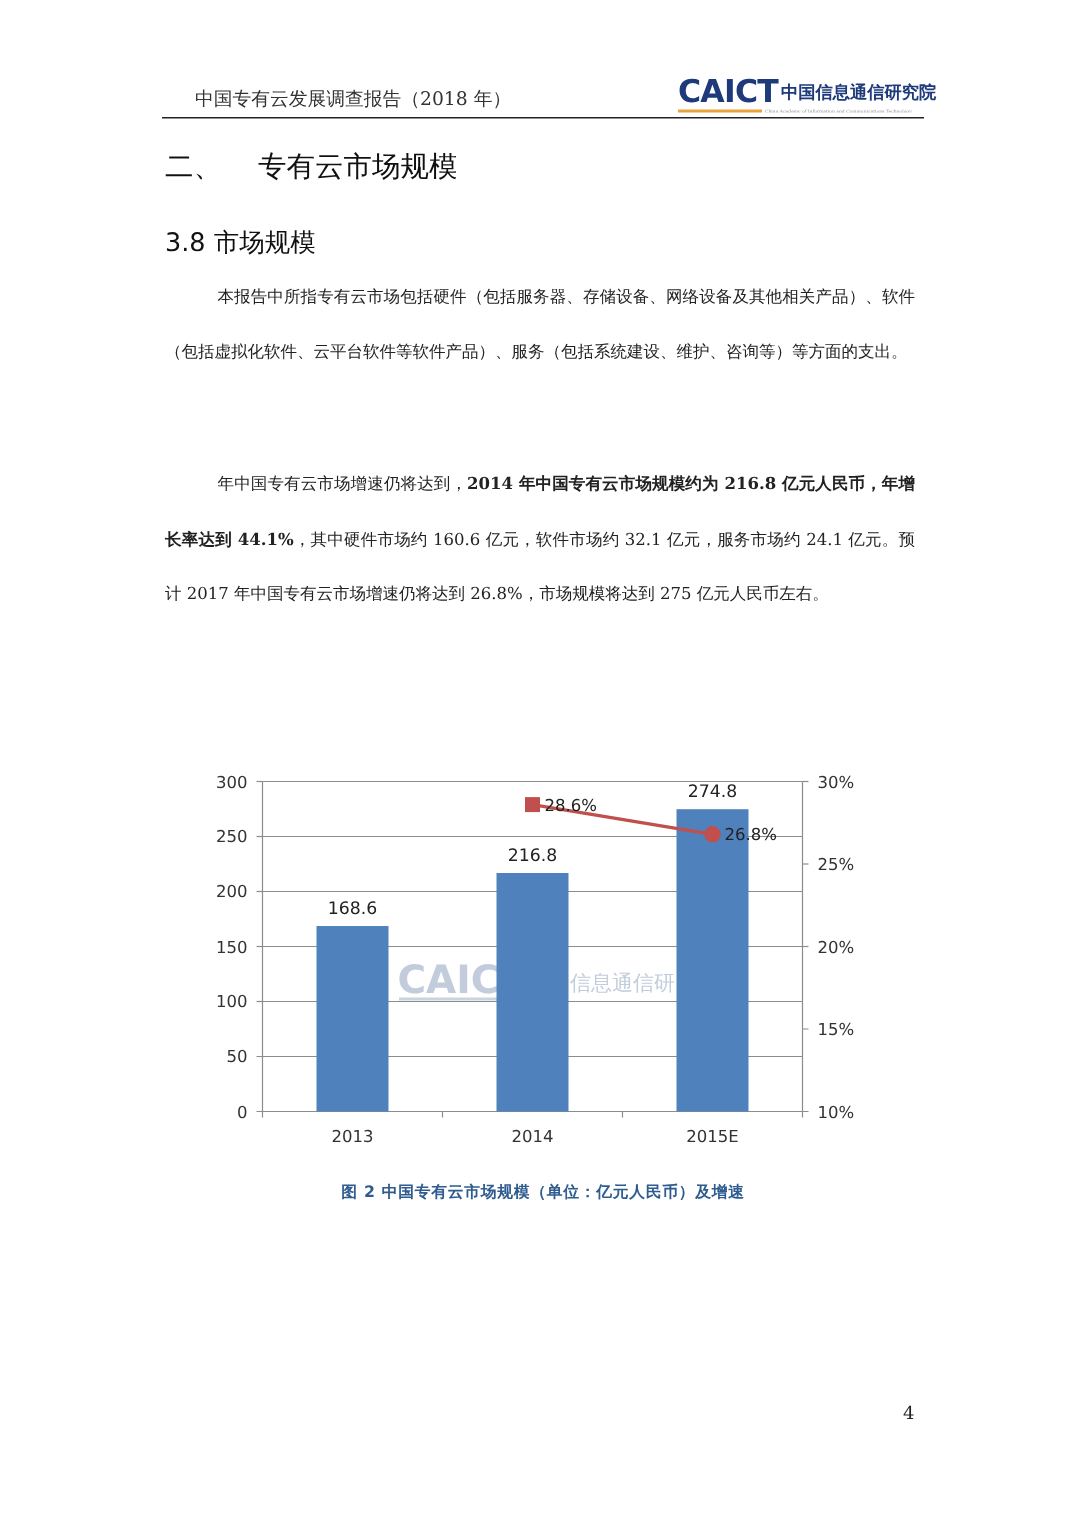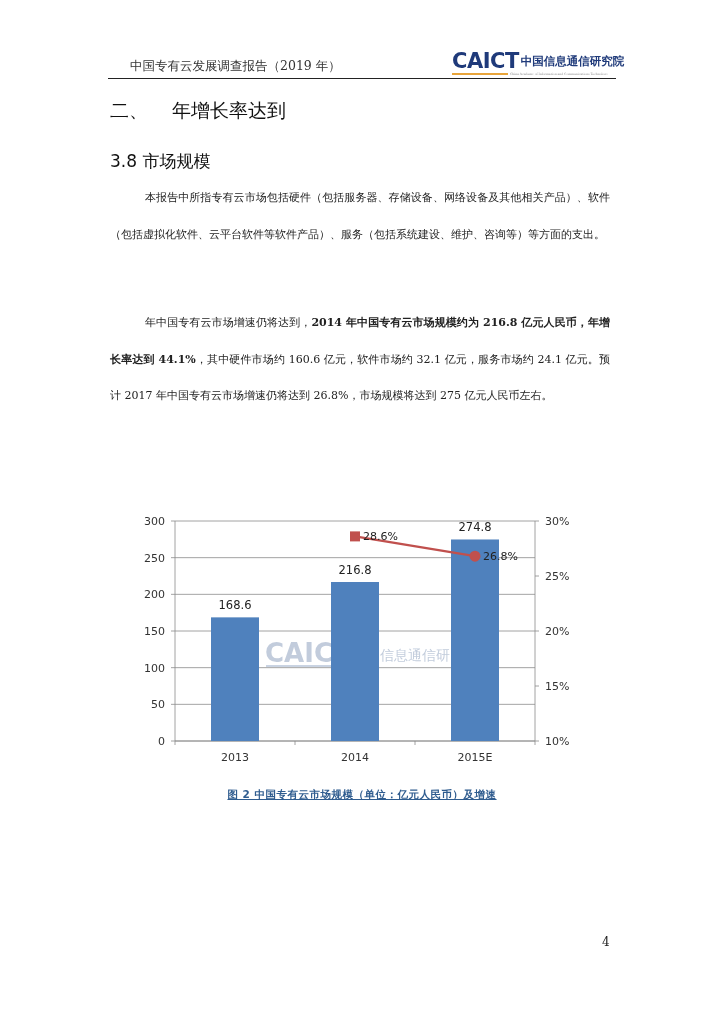--- a/index.html
+++ b/index.html
@@ -54,40 +54,40 @@
   }
   .p1 { top: 180px; }
   .p2 { top: 305px; }
   .para b { font-weight: bold; }
 
   .chart { position: absolute; left: 130px; top: 505px; width: 470px; height: 270px; }
   .chart svg { position: absolute; left: 0; top: 0; }
   .caption {
     position: absolute; left: 0; width: 724px; top: 788px; text-align: center;
     font-family: "DejaVu Sans", "Liberation Sans", sans-serif;
-    font-size: 10.5px; font-weight: bold; color: #2f5c8f; letter-spacing: 0.5px; text-decoration: underline;
+    font-size: 10.5px; font-weight: bold; color: #2f5c8f; letter-spacing: 0.5px;
   }
   .page-num {
     position: absolute; left: 602px; top: 935px; font-size: 12px; color: #222;
   }
 </style>
 </head>
 <body>
 
-<div class="header-title">中国专有云发展调查报告（2019 年）</div>
+<div class="header-title">中国专有云发展调查报告（2018 年）</div>
 <div class="header-logo">
   <span class="logo-mark">CAICT</span>
   <span class="logo-text">中国信息通信研究院</span>
 </div>
 <div class="logo-underline"></div>
 <div class="logo-sub">China Academy of Information and Communications Technology</div>
 <div class="header-rule"></div>
 
 <div class="h1">
-  <span class="num">二、</span><span>年增长率达到</span>
+  <span class="num">二、</span><span>专有云市场规模</span>
 </div>
 <div class="h2">3.8 市场规模</div>
 
 <div class="para p1">本报告中所指专有云市场包括硬件（包括服务器、存储设备、网络设备及其他相关产品）、软件（包括虚拟化软件、云平台软件等软件产品）、服务（包括系统建设、维护、咨询等）等方面的支出。</div>
 <div class="para p2"><span>年中国专有云市场增速仍将达到，</span><b>2014 年中国专有云市场规模约为 216.8 亿元人民币，年增长率达到 44.1%</b><span>，其中硬件市场约 160.6 亿元，软件市场约 32.1 亿元，服务市场约 24.1 亿元。预计 2017 年中国专有云市场增速仍将达到 26.8%，市场规模将达到 275 亿元人民币左右。</span></div>
 
 <div class="chart">
   <svg id="chart-svg" width="470" height="270">
       <line x1="45" x2="405" y1="236" y2="236" stroke="#8c8c8c" stroke-width="0.8"></line>
       <line x1="41" x2="45" y1="236" y2="236" stroke="#8c8c8c" stroke-width="0.8"></line>

